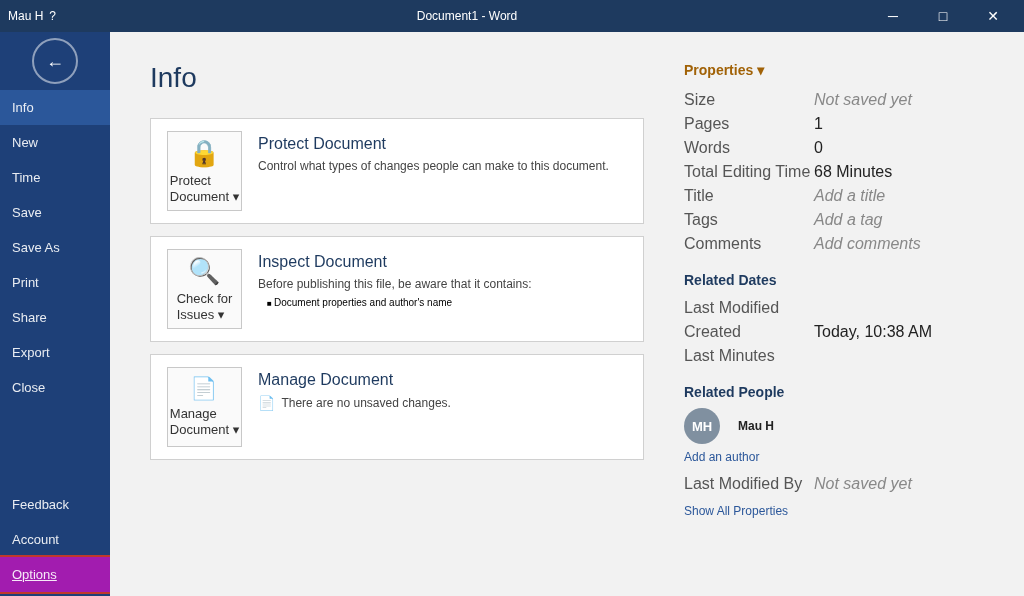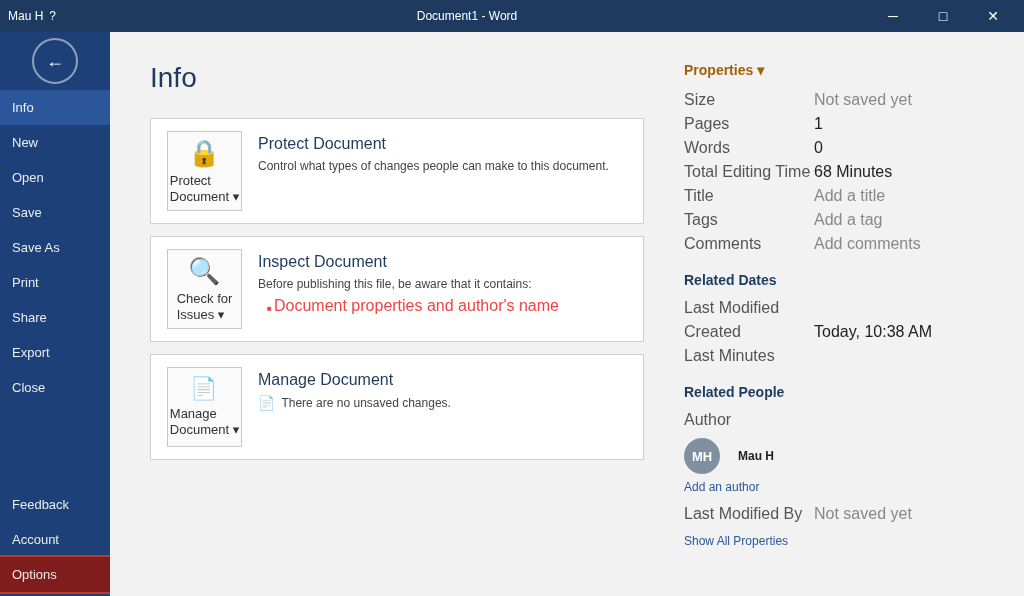--- a/index.html
+++ b/index.html
@@ -48,21 +48,22 @@
     }
     .sidebar-item {
       padding: 10px 12px;
       font-size: 13px;
       cursor: pointer;
       color: rgba(255,255,255,0.9);
     }
     .sidebar-item.active { background: #2b579a; }
     .sidebar-item.highlight {
       outline: 2px solid #e03030;
-      background: #7f1d1d;
+      background: #a21caf;
+      text-decoration: underline;
     }
 
     
     .content {
       flex: 1;
       background: #f2f2f2;
       padding: 30px 40px 20px 40px;
       overflow-y: auto;
       display: flex;
       gap: 40px;
@@ -98,38 +99,38 @@
       justify-content: center;
       border: 1px solid #c8c8c8;
       background: #fafafa;
       cursor: pointer;
     }
     .card-icon { font-size: 26px; margin-bottom: 4px; }
     .card-icon-label { font-size: 13px; text-align: left; color: #333; line-height: 1.2; }
     .card-body { flex: 1; padding-top: 4px; }
     .card-title { font-size: 16px; color: #1e3a5f; font-weight: 500; margin-bottom: 6px; }
     .card-desc { font-size: 12px; color: #444; margin-bottom: 6px; }
-    .card-list { font-size: 16px; color: #ef4444; padding-left: 16px; }
+    .card-list { font-size: 10px; color: #000000; padding-left: 16px; }
     .card-list li { list-style: disc; }
     .card-list li::marker { content: "■ "; font-size: 8px; }
 
     
     .panel-title {
       font-size: 14px;
       font-weight: 600;
       color: #a16207;
       margin-bottom: 10px;
       border-bottom: none;
       display: flex; align-items: center; gap: 4px;
     }
     .prop-table { width: 100%; margin-bottom: 16px; }
     .prop-row { display: flex; padding: 3px 0; font-size: 16px; }
     .prop-label { color: #555; width: 130px; min-width: 130px; }
     .prop-value { color: #222; flex: 1; }
-    .prop-value.muted { color: #888; }
+    .prop-value.muted { color: #888; font-style: italic; }
 
     .section-title {
       font-size: 14px;
       font-weight: 600;
       color: #1e3a5f;
       margin-bottom: 8px;
       margin-top: 4px;
     }
 
     
@@ -169,21 +170,21 @@
     <span class="close-btn">✕</span>
   </div>
 </div>
 
 <div class="app-body">
 
   <div class="sidebar">
     <div class="back-btn">←</div>
     <div class="sidebar-item active">Info</div>
     <div class="sidebar-item">New</div>
-    <div class="sidebar-item">Open</div>
+    <div class="sidebar-item">Time</div>
     <div class="sidebar-item">Save</div>
     <div class="sidebar-item">Save As</div>
     <div class="sidebar-item">Print</div>
     <div class="sidebar-item">Share</div>
     <div class="sidebar-item">Export</div>
     <div class="sidebar-item">Close</div>
     <div style="flex:1;"></div>
     <div class="sidebar-item">Feedback</div>
     <div class="sidebar-item">Account</div>
     <div class="sidebar-item highlight" style="outline: 2px solid #c0392b; margin-bottom:4px;">Options</div>
@@ -283,23 +284,20 @@
           <span class="prop-value">Today, 10:38 AM</span>
         </div>
         <div class="prop-row">
           <span class="prop-label">Last Minutes</span>
           <span class="prop-value"></span>
         </div>
       </div>
 
       
       <div class="section-title">Related People</div>
-      <div class="prop-row" style="margin-bottom:4px;">
-        <span class="prop-label">Author</span>
-      </div>
       <div class="author-row">
         <div class="avatar">MH</div>
         <div class="author-info">
           <div class="author-name">Mau H</div>
         </div>
       </div>
       <div class="author-action" style="margin: 4px 0 8px 0;">Add an author</div>
 
       <div class="prop-row">
         <span class="prop-label">Last Modified By</span>

